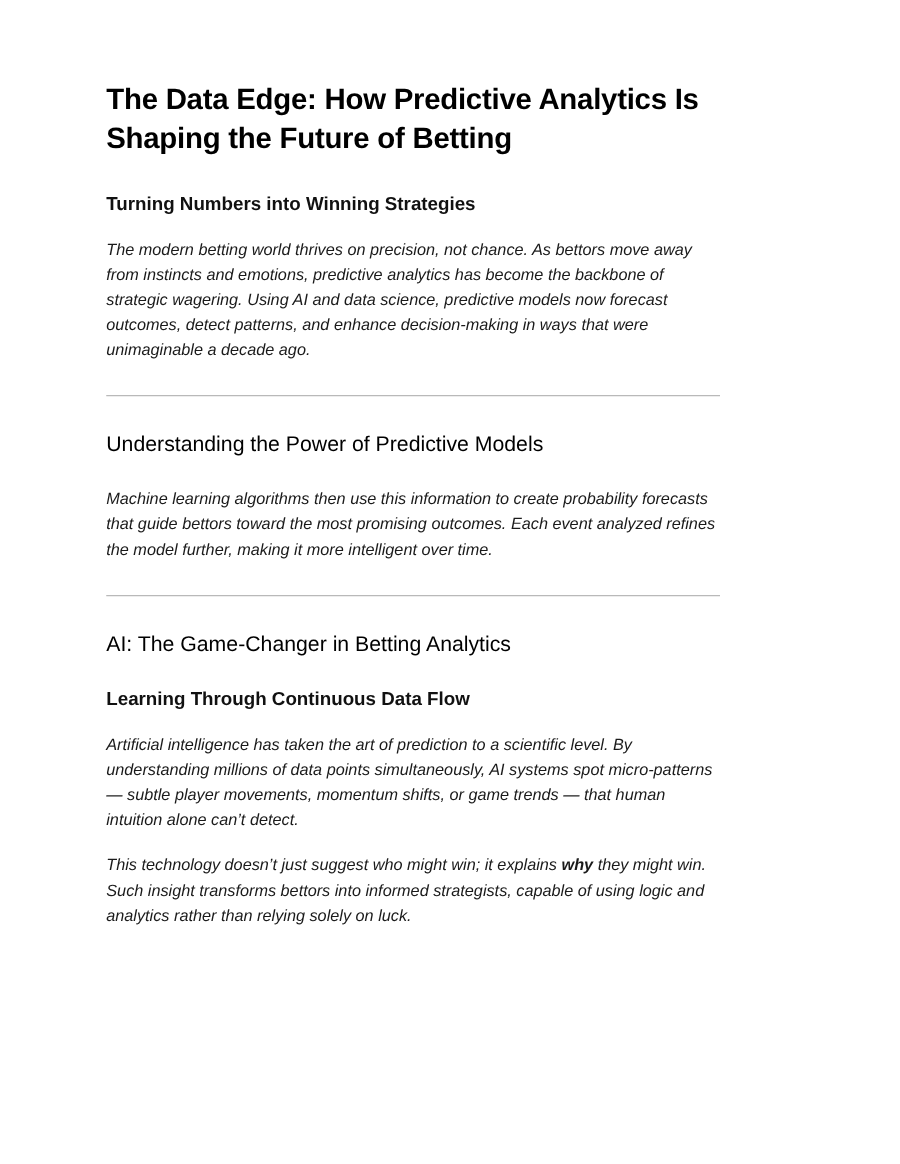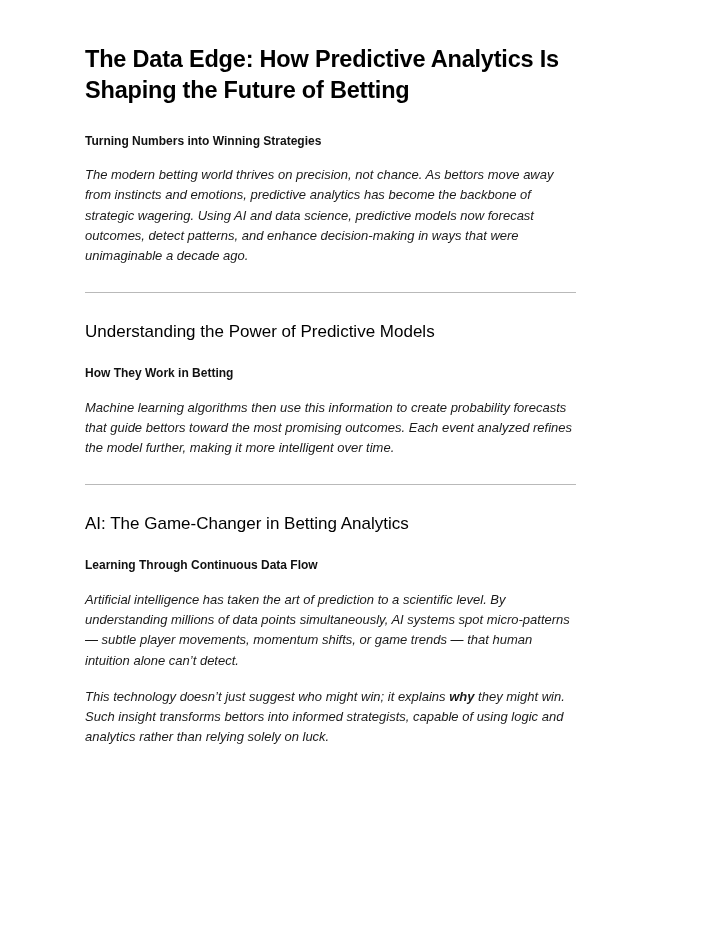--- a/index.html
+++ b/index.html
@@ -11,34 +11,34 @@
     width: 720px;
     height: 931px;
     font-family: "Liberation Sans", sans-serif;
     color: #000000;
     -webkit-font-smoothing: antialiased;
   }
   .page {
     width: 664px;
     height: 931px;
     box-sizing: border-box;
-    padding: 44px 88px 0 85px;
+    padding: 64px 88px 0 85px;
     position: relative;
     border-radius: 22px;
   }
   .doc-title {
     font-size: 23.5px;
     font-weight: bold;
     line-height: 1.33;
     letter-spacing: -0.2px;
     margin: 0 0 26px 0;
     color: #000;
   }
   .subhead {
-    font-size: 12px;
+    font-size: 15px;
     font-weight: bold;
     line-height: 1.4;
     margin: 0 0 16px 0;
     color: #111;
   }
   p.body {
     font-size: 13px;
     line-height: 1.55;
     margin: 0 0 16px 0;
     color: #1a1a1a;
@@ -76,21 +76,20 @@
 
   <div class="section">
     <h2 class="subhead">Turning Numbers into Winning Strategies</h2>
     <p class="body">The modern betting world thrives on precision, not chance. As bettors move away from instincts and emotions, predictive analytics has become the backbone of strategic wagering. Using AI and data science, predictive models now forecast outcomes, detect patterns, and enhance decision-making in ways that were unimaginable a decade ago.</p>
   </div>
 
   <hr class="divider">
 
   <div class="section">
     <h2 class="section-title">Understanding the Power of Predictive Models</h2>
-    <h3 class="subhead">How They Work in Betting</h3>
     <p class="body">Machine learning algorithms then use this information to create probability forecasts that guide bettors toward the most promising outcomes. Each event analyzed refines the model further, making it more intelligent over time.</p>
   </div>
 
   <hr class="divider">
 
   <div class="section">
     <h2 class="section-title">AI: The Game-Changer in Betting Analytics</h2>
     <h3 class="subhead">Learning Through Continuous Data Flow</h3>
     <p class="body">Artificial intelligence has taken the art of prediction to a scientific level. By understanding millions of data points simultaneously, AI systems spot micro-patterns — subtle player movements, momentum shifts, or game trends — that human intuition alone can’t detect.</p>
     <p class="body"><span>This technology doesn’t just suggest who might win; it explains </span><strong class="inline">why</strong><span> they might win. Such insight transforms bettors into informed strategists, capable of using logic and analytics rather than relying solely on luck.</span></p>

